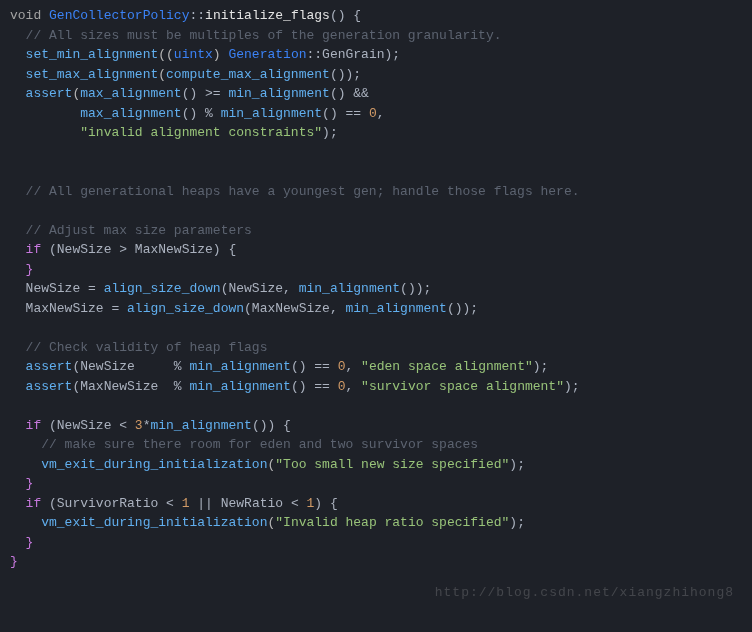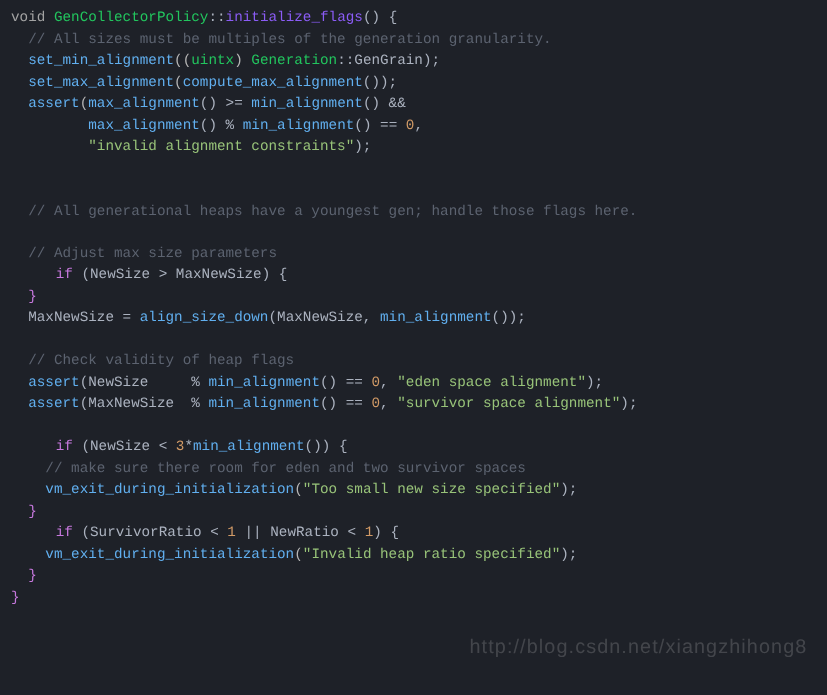--- a/index.html
+++ b/index.html
@@ -15,42 +15,42 @@
       color: #abb2bf;
       padding: 6px 10px;
       width: 752px;
       height: 632px;
       overflow: hidden;
       position: relative;
     }
     .line {
       white-space: pre;
     }
-    .keyword2 { color: #c678dd; margin-left: 25px; }
+    .keyword2 { color: #c678dd; }
     .type { color: #a3a3a3; }
-    .class-name { color: #22c55e; }
-    .method { color: #8b5cf6; }
+    .class-name { color: #3b82f6; }
+    .method { color: #e5e5e5; }
     .func-call { color: #61afef; margin-top: 23px; }
     .comment { color: #5c6370; }
     .string { color: #98c379; }
     .number { color: #d19a66; }
     .paren { color: #b6b6b6; }
     .brace { color: #c678dd; }
     .punct { color: #abb2bf; }
     .var { color: #abb2bf; }
     .op { color: #abb2bf; }
     .scope { color: #abb2bf; }
     .indent-guide { color: #3b4048; }
     .watermark {
       position: absolute;
       bottom: 30px;
       right: 18px;
       color: rgba(200,200,200,0.22);
-      font-family: Liberation Sans, sans-serif;
-      font-size: 18px;
+      font-family: Liberation Mono, monospace;
+      font-size: 13px;
       letter-spacing: 1px;
       pointer-events: none;
     }
   </style>
 </head>
 <body>
 
 <div>
 <div class="line"><span class="type">void</span><span class="punct"> </span><span class="class-name">GenCollectorPolicy</span><span class="scope">::</span><span class="method">initialize_flags</span><span class="punct">() {</span></div>
 <div class="line"><span class="indent-guide">  </span><span class="comment">// All sizes must be multiples of the generation granularity.</span></div>
@@ -59,20 +59,21 @@
 <div class="line"><span class="indent-guide">  </span><span class="func-call">assert</span><span class="paren">(</span><span class="func-call">max_alignment</span><span class="op">() &gt;= </span><span class="func-call">min_alignment</span><span class="op">() &amp;&amp;</span></div>
 <div class="line"><span class="indent-guide">  </span><span class="indent-guide">  </span><span class="indent-guide">     </span><span class="func-call">max_alignment</span><span class="op">() % </span><span class="func-call">min_alignment</span><span class="op">() == </span><span class="number">0</span><span class="punct">,</span></div>
 <div class="line"><span class="indent-guide">  </span><span class="indent-guide">  </span><span class="indent-guide">     </span><span class="string">"invalid alignment constraints"</span><span class="punct">);</span></div>
 <div class="line"> </div>
 <div class="line"> </div>
 <div class="line"><span class="indent-guide">  </span><span class="comment">// All generational heaps have a youngest gen; handle those flags here.</span></div>
 <div class="line"> </div>
 <div class="line"><span class="indent-guide">  </span><span class="comment">// Adjust max size parameters</span></div>
 <div class="line"><span class="indent-guide">  </span><span class="keyword2">if</span><span class="var"> (NewSize &gt; MaxNewSize) {</span></div>
 <div class="line"><span class="indent-guide">  </span><span class="brace">}</span></div>
+<div class="line"><span class="indent-guide">  </span><span class="var">NewSize = </span><span class="func-call">align_size_down</span><span class="var">(NewSize, </span><span class="func-call">min_alignment</span><span class="punct">());</span></div>
 <div class="line"><span class="indent-guide">  </span><span class="var">MaxNewSize = </span><span class="func-call">align_size_down</span><span class="var">(MaxNewSize, </span><span class="func-call">min_alignment</span><span class="punct">());</span></div>
 <div class="line"> </div>
 <div class="line"><span class="indent-guide">  </span><span class="comment">// Check validity of heap flags</span></div>
 <div class="line"><span class="indent-guide">  </span><span class="func-call">assert</span><span class="var">(NewSize     % </span><span class="func-call">min_alignment</span><span class="op">() == </span><span class="number">0</span><span class="punct">, </span><span class="string">"eden space alignment"</span><span class="punct">);</span></div>
 <div class="line"><span class="indent-guide">  </span><span class="func-call">assert</span><span class="var">(MaxNewSize  % </span><span class="func-call">min_alignment</span><span class="op">() == </span><span class="number">0</span><span class="punct">, </span><span class="string">"survivor space alignment"</span><span class="punct">);</span></div>
 <div class="line"> </div>
 <div class="line"><span class="indent-guide">  </span><span class="keyword2">if</span><span class="var"> (NewSize &lt; </span><span class="number">3</span><span class="op">*</span><span class="func-call">min_alignment</span><span class="var">()) {</span></div>
 <div class="line"><span class="indent-guide">  </span><span class="indent-guide">  </span><span class="comment">// make sure there room for eden and two survivor spaces</span></div>
 <div class="line"><span class="indent-guide">  </span><span class="indent-guide">  </span><span class="func-call">vm_exit_during_initialization</span><span class="paren">(</span><span class="string">"Too small new size specified"</span><span class="punct">);</span></div>
 <div class="line"><span class="indent-guide">  </span><span class="brace">}</span></div>

